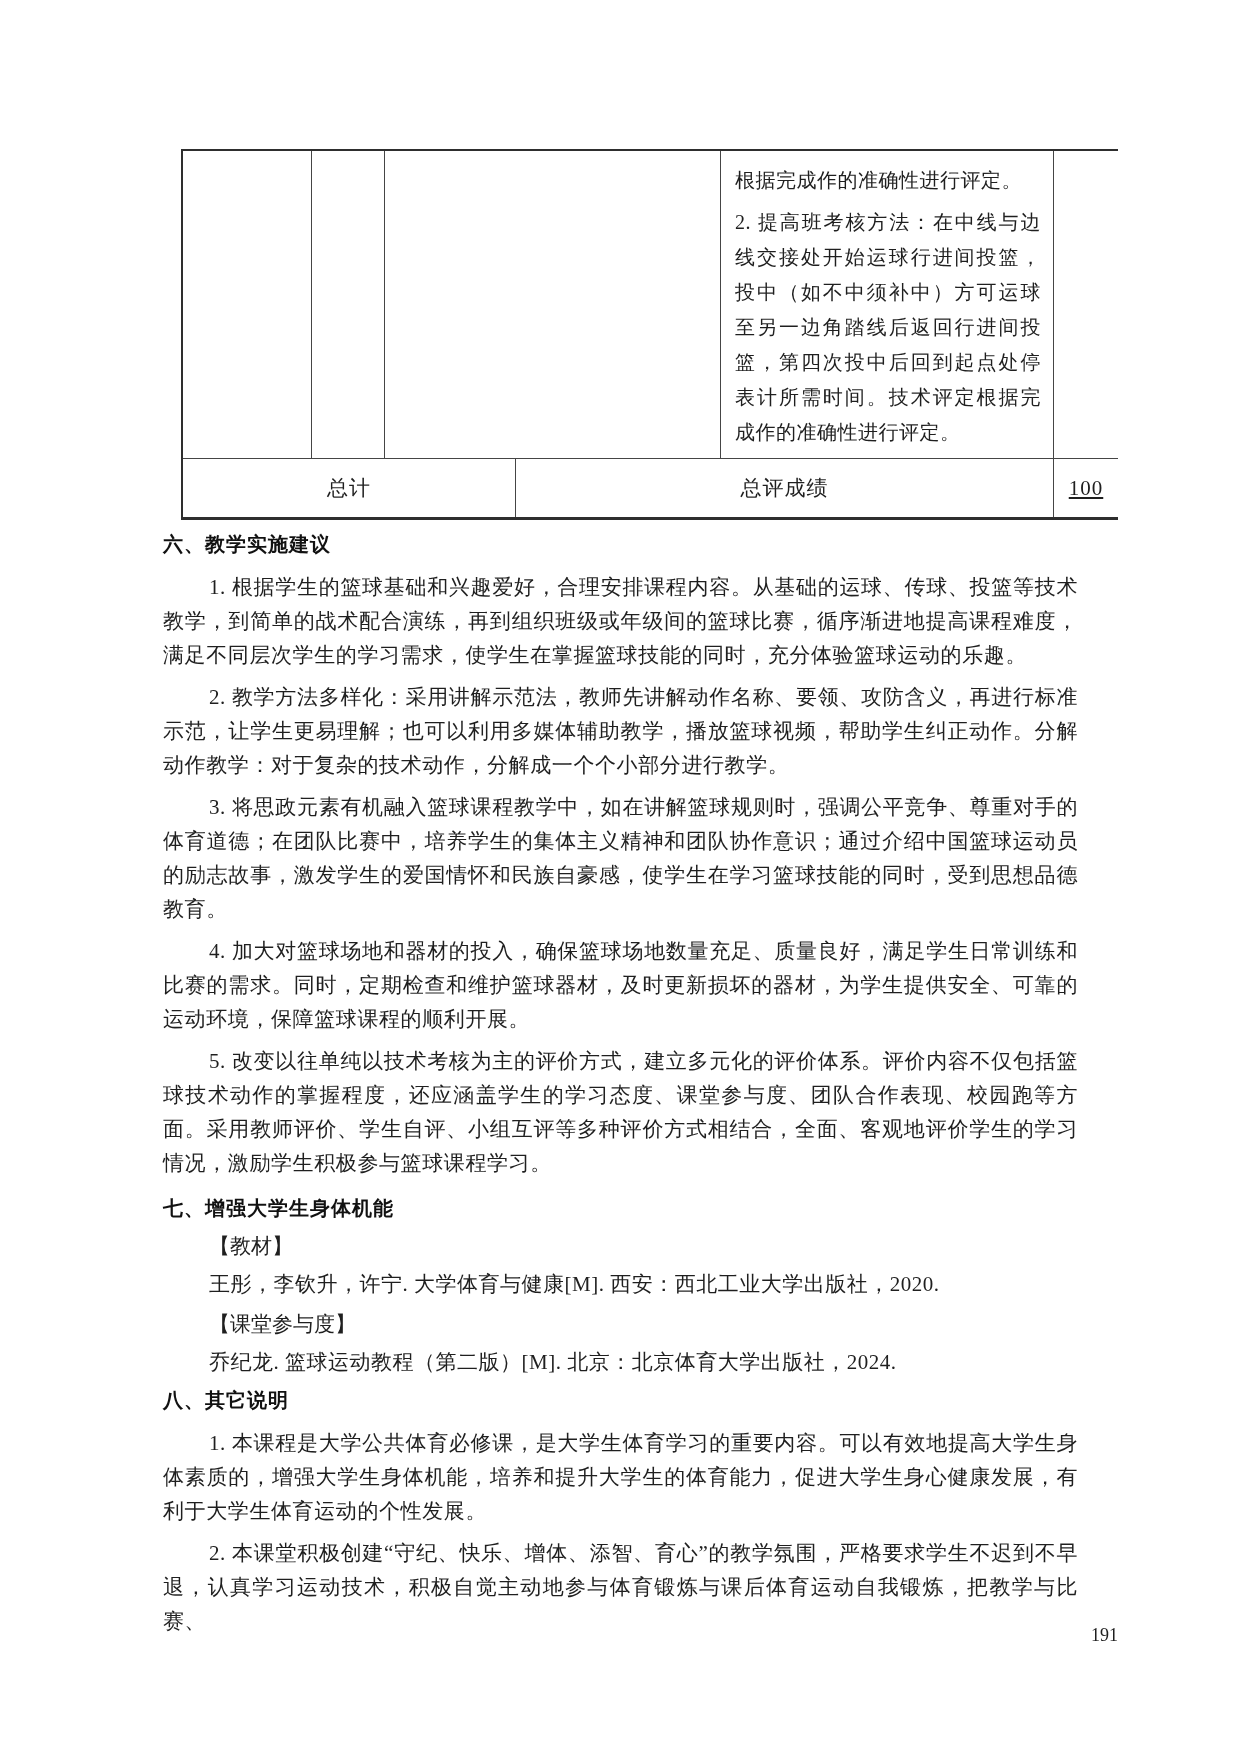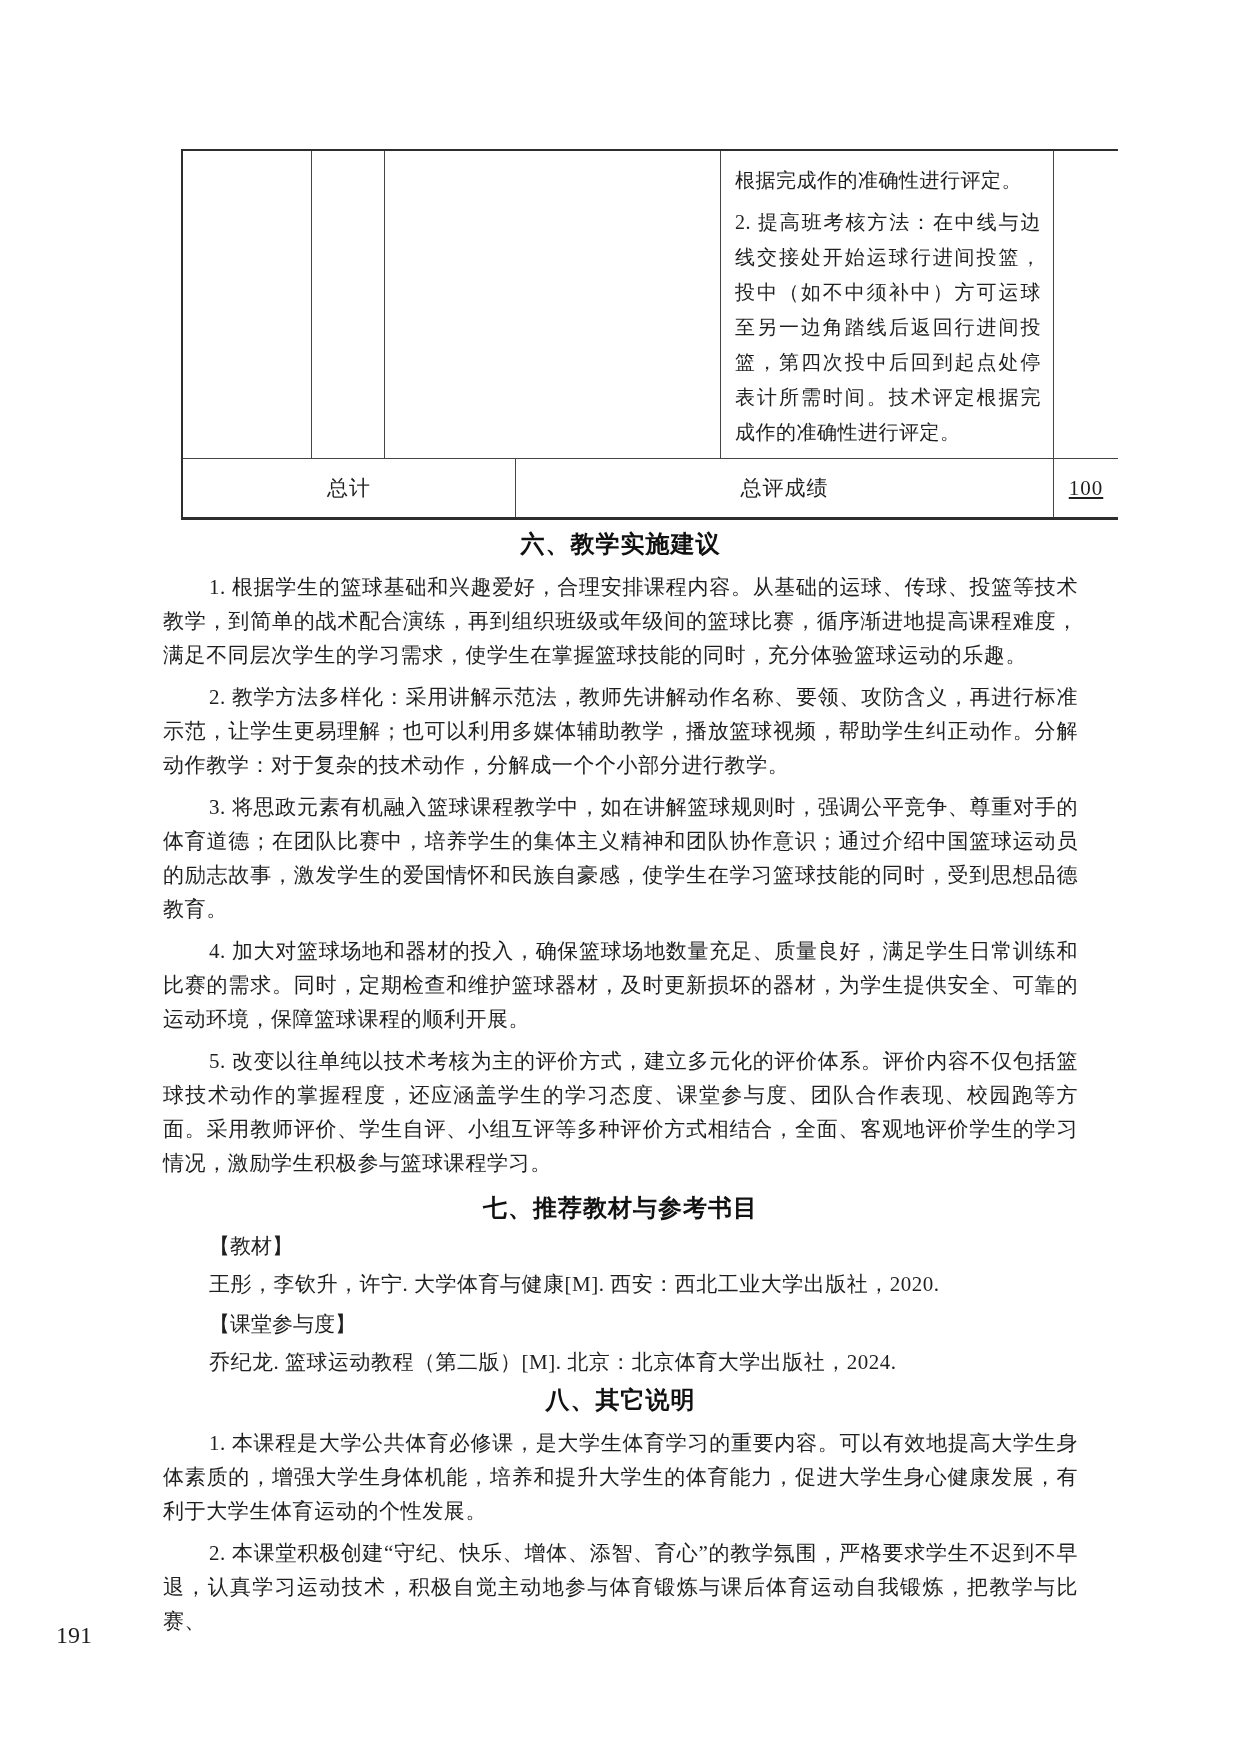--- a/index.html
+++ b/index.html
@@ -47,41 +47,40 @@
   .cell-text p + p { margin-top:7px; }
 
   
   .body-text {
     position:absolute; left:163px; top:529px; width:915px;
     font-size:21px; line-height:34px;
   }
   .body-text h2 {
     font-family:"Liberation Sans", sans-serif;
     font-weight:700; color:#111111;
-    font-size:24px; line-height:30px;
+    font-size:20px; line-height:30px;
     letter-spacing:1px;
     margin:0 0 11px 0;
-    text-align:center;
   }
   .body-text h2.h7 { margin-top:13px; margin-bottom:6px; }
   .body-text h2.h8 { margin-top:6px; margin-bottom:11px; }
   .para {
     margin:0 0 8px 0;
     text-align:justify;
     text-indent:46px;
     letter-spacing:0.6px;
   }
   .label-line { margin:0 0 4px 0; padding-left:46px; }
   .ref-line  { margin:0 0 6px 0; padding-left:46px; letter-spacing:0.5px; }
 
   .page-number {
     position:absolute; left:0; right:0; top:1622px;
-    padding-left:56px;
-    text-align:left;
-    font-size:24px; line-height:26px;
+    padding-left:74px;
+    text-align:right;
+    font-size:18px; line-height:26px;
     color:#1f1f1f;
   }
 </style>
 </head>
 <body>
 
 <div class="page">
 
   <div class="doc-table">
     <div class="t-row t-row-main">
@@ -104,21 +103,21 @@
   </div>
 
   <div class="body-text">
     <h2>六、教学实施建议</h2>
     <p class="para">1. 根据学生的篮球基础和兴趣爱好，合理安排课程内容。从基础的运球、传球、投篮等技术教学，到简单的战术配合演练，再到组织班级或年级间的篮球比赛，循序渐进地提高课程难度，满足不同层次学生的学习需求，使学生在掌握篮球技能的同时，充分体验篮球运动的乐趣。</p>
     <p class="para">2. 教学方法多样化：采用讲解示范法，教师先讲解动作名称、要领、攻防含义，再进行标准示范，让学生更易理解；也可以利用多媒体辅助教学，播放篮球视频，帮助学生纠正动作。分解动作教学：对于复杂的技术动作，分解成一个个小部分进行教学。</p>
     <p class="para">3. 将思政元素有机融入篮球课程教学中，如在讲解篮球规则时，强调公平竞争、尊重对手的体育道德；在团队比赛中，培养学生的集体主义精神和团队协作意识；通过介绍中国篮球运动员的励志故事，激发学生的爱国情怀和民族自豪感，使学生在学习篮球技能的同时，受到思想品德教育。</p>
     <p class="para">4. 加大对篮球场地和器材的投入，确保篮球场地数量充足、质量良好，满足学生日常训练和比赛的需求。同时，定期检查和维护篮球器材，及时更新损坏的器材，为学生提供安全、可靠的运动环境，保障篮球课程的顺利开展。</p>
     <p class="para">5. 改变以往单纯以技术考核为主的评价方式，建立多元化的评价体系。评价内容不仅包括篮球技术动作的掌握程度，还应涵盖学生的学习态度、课堂参与度、团队合作表现、校园跑等方面。采用教师评价、学生自评、小组互评等多种评价方式相结合，全面、客观地评价学生的学习情况，激励学生积极参与篮球课程学习。</p>
 
-    <h2 class="h7">七、推荐教材与参考书目</h2>
+    <h2 class="h7">七、增强大学生身体机能</h2>
     <p class="label-line">【教材】</p>
     <p class="ref-line">王彤，李钦升，许宁. 大学体育与健康[M]. 西安：西北工业大学出版社，2020.</p>
     <p class="label-line">【课堂参与度】</p>
     <p class="ref-line">乔纪龙. 篮球运动教程（第二版）[M]. 北京：北京体育大学出版社，2024.</p>
 
     <h2 class="h8">八、其它说明</h2>
     <p class="para">1. 本课程是大学公共体育必修课，是大学生体育学习的重要内容。可以有效地提高大学生身体素质的，增强大学生身体机能，培养和提升大学生的体育能力，促进大学生身心健康发展，有利于大学生体育运动的个性发展。</p>
     <p class="para">2. 本课堂积极创建“守纪、快乐、增体、添智、育心”的教学氛围，严格要求学生不迟到不早退，认真学习运动技术，积极自觉主动地参与体育锻炼与课后体育运动自我锻炼，把教学与比赛、</p>
   </div>
 

